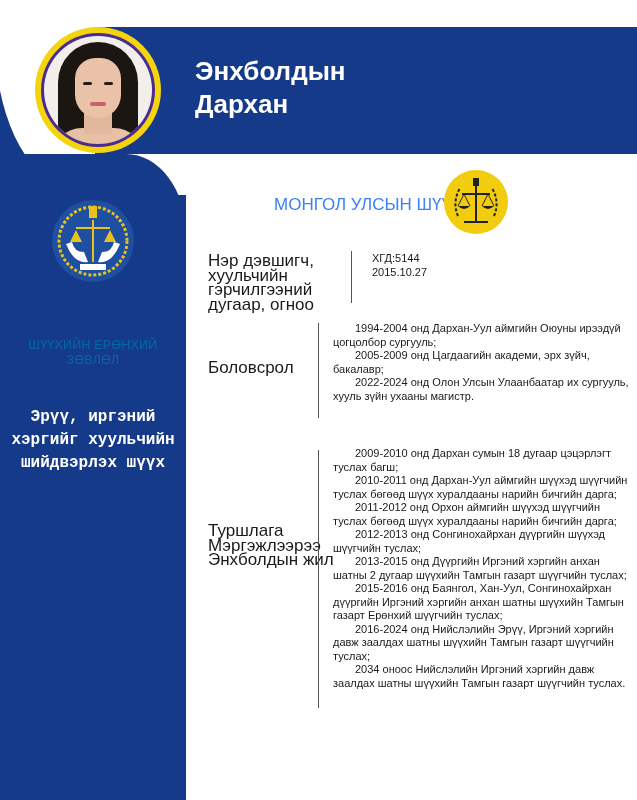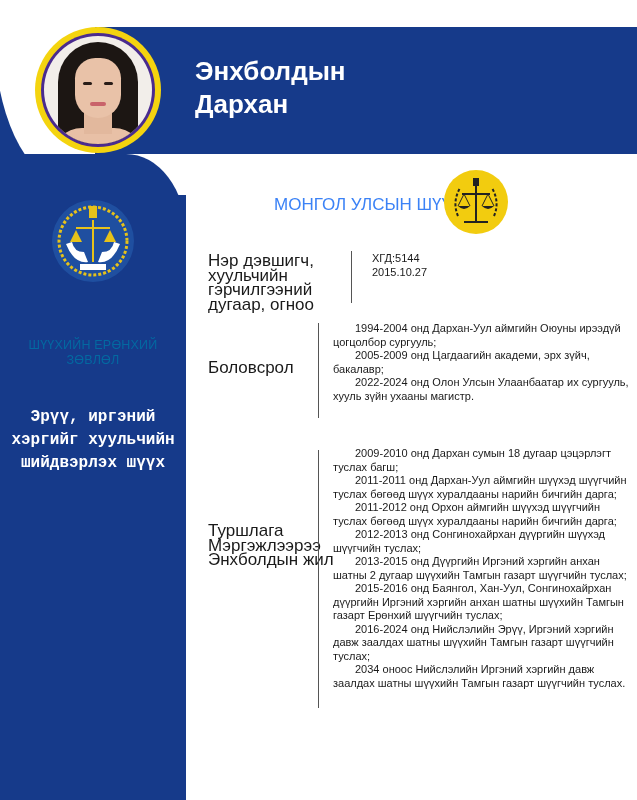--- a/index.html
+++ b/index.html
@@ -180,20 +180,20 @@
 </div>
 
 <div class="label" style="left:208px; top:524px;">
   <div>Туршлага</div>
   <div>Мэргэжлээрээ</div>
   <div>Энхболдын жил</div>
 </div>
 <div class="vline" style="left:318px; top:450px; height:258px;"></div>
 <div class="value" style="left:333px; top:447px; width:300px;">
   <p class="para">2009-2010 онд Дархан сумын 18 дугаар цэцэрлэгт туслах багш;</p>
-  <p class="para">2011-2011 онд Дархан-Уул аймгийн шүүхэд шүүгчийн туслах бөгөөд шүүх хуралдааны нарийн бичгийн дарга;</p>
+  <p class="para">2010-2011 онд Дархан-Уул аймгийн шүүхэд шүүгчийн туслах бөгөөд шүүх хуралдааны нарийн бичгийн дарга;</p>
   <p class="para">2011-2012 онд Орхон аймгийн шүүхэд шүүгчийн туслах бөгөөд шүүх хуралдааны нарийн бичгийн дарга;</p>
   <p class="para">2012-2013 онд Сонгинохайрхан дүүргийн шүүхэд шүүгчийн туслах;</p>
   <p class="para">2013-2015 онд Дүүргийн Иргэний хэргийн анхан шатны 2 дугаар шүүхийн Тамгын газарт шүүгчийн туслах;</p>
   <p class="para">2015-2016 онд Баянгол, Хан-Уул, Сонгинохайрхан дүүргийн Иргэний хэргийн анхан шатны шүүхийн Тамгын газарт Ерөнхий шүүгчийн туслах;</p>
   <p class="para">2016-2024 онд Нийслэлийн Эрүү, Иргэний хэргийн давж заалдах шатны шүүхийн Тамгын газарт шүүгчийн туслах;</p>
   <p class="para">2034 оноос Нийслэлийн Иргэний хэргийн давж заалдах шатны шүүхийн Тамгын газарт шүүгчийн туслах.</p>
 </div>
 
 </body></html>

